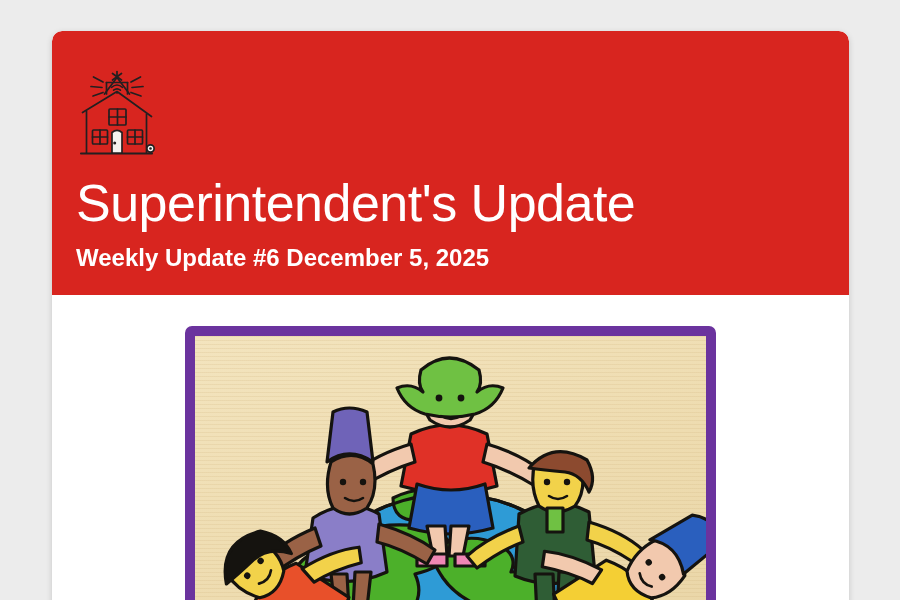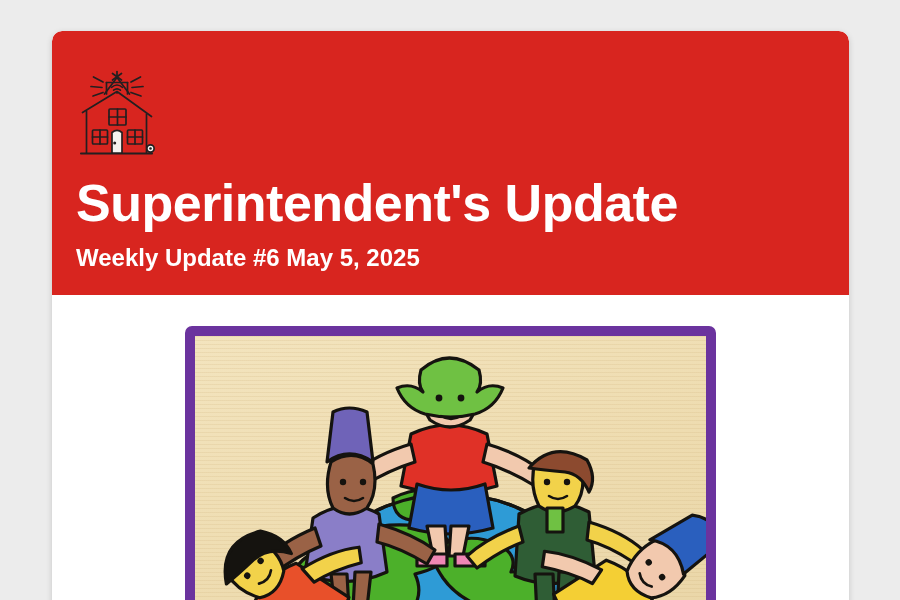--- a/index.html
+++ b/index.html
@@ -47,21 +47,21 @@
     margin-left: 0px;
     margin-bottom: 14px;
   }
   .logo-wrap svg { display: block; width: 82px; height: 104px; }
 
   .headline {
     margin: 0;
     color: #ffffff;
     font-size: 52px;
     line-height: 1.04;
-    font-weight: bold;
+    font-weight: normal;
     letter-spacing: -0.5px;
     font-family: "Liberation Sans", sans-serif;
   }
 
   .subheadline {
     margin: 14px 0 0 0;
     color: #ffffff;
     font-size: 24px;
     font-weight: bold;
     line-height: 1.2;
@@ -165,21 +165,21 @@
           <path d="M36 95 L36 74.5 q5 -4.4 10 0 L46 95 Z" fill="#f4f2ef"></path>
           <circle cx="38.7" cy="85" r="1.5" fill="#231f20" stroke="none"></circle>
 
           <circle cx="74.5" cy="90.5" r="3.6" fill="#f4f2ef"></circle>
           <circle cx="74.5" cy="90.5" r="1.3" fill="#231f20" stroke="none"></circle>
         </svg>
       </div>
 
       <h1 class="headline">Superintendent's Update</h1>
 
-      <div class="subheadline">Weekly Update #6 May 5, 2025</div>
+      <div class="subheadline">Weekly Update #6 December 5, 2025</div>
     </div>
 
     <div class="body-area">
 
       <figure class="feature-figure">
         <div class="feature-image">
           <span class="sr-only">Crayon drawing of children of many cultures holding hands in a circle around planet Earth</span>
 
           <svg viewBox="0 0 511 420" xmlns="http://www.w3.org/2000/svg">
             <defs>

